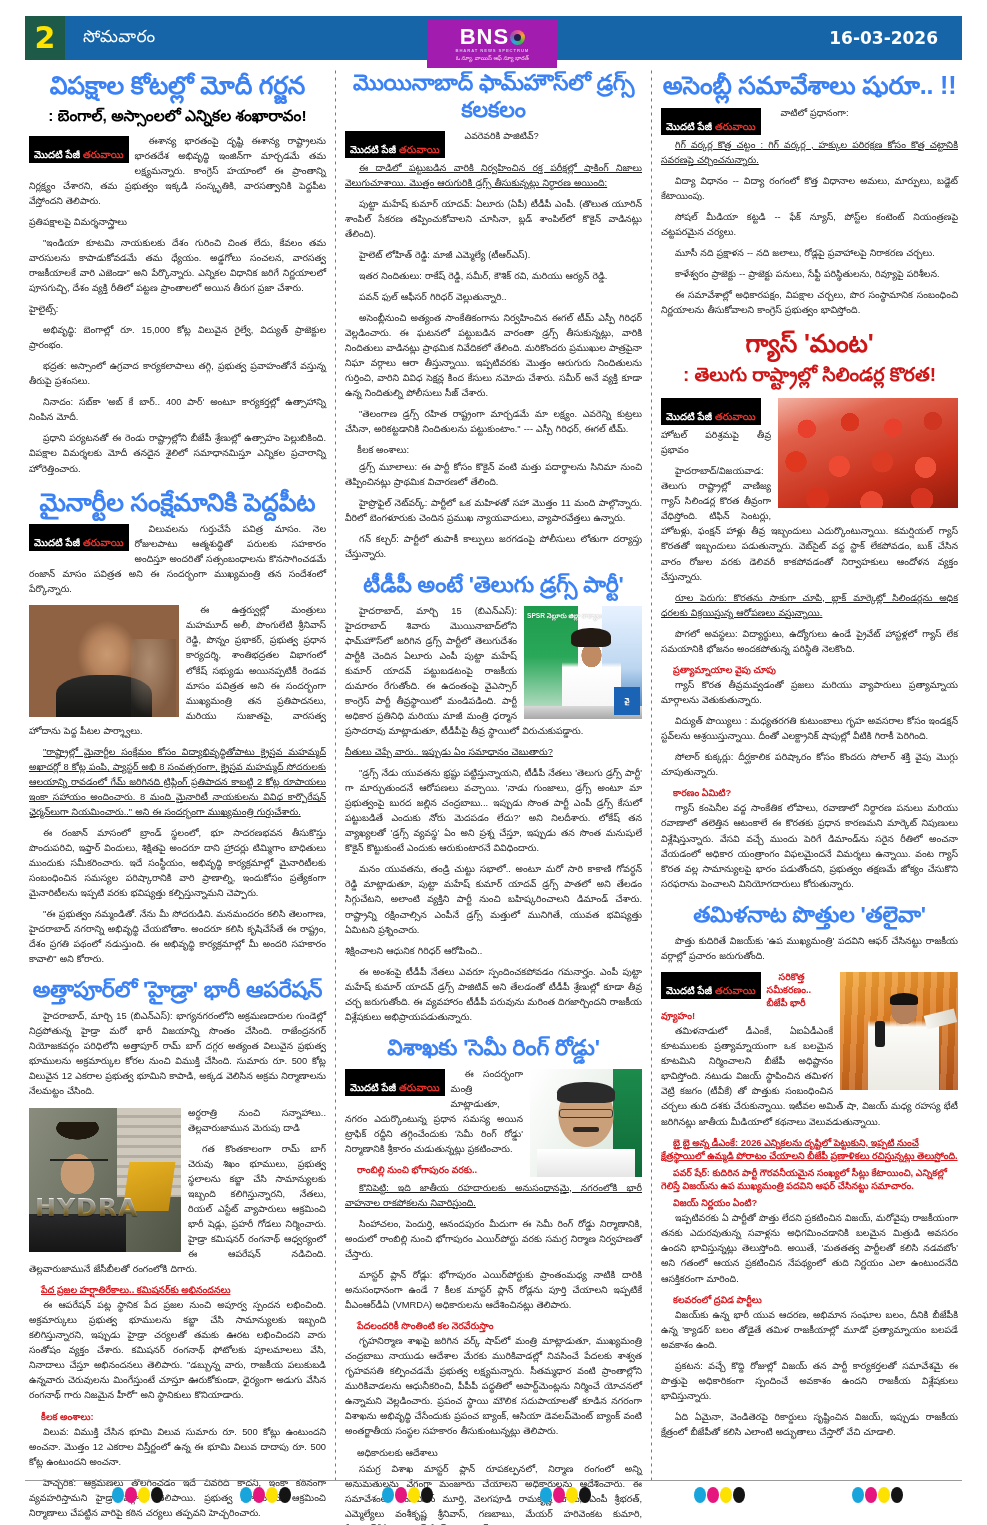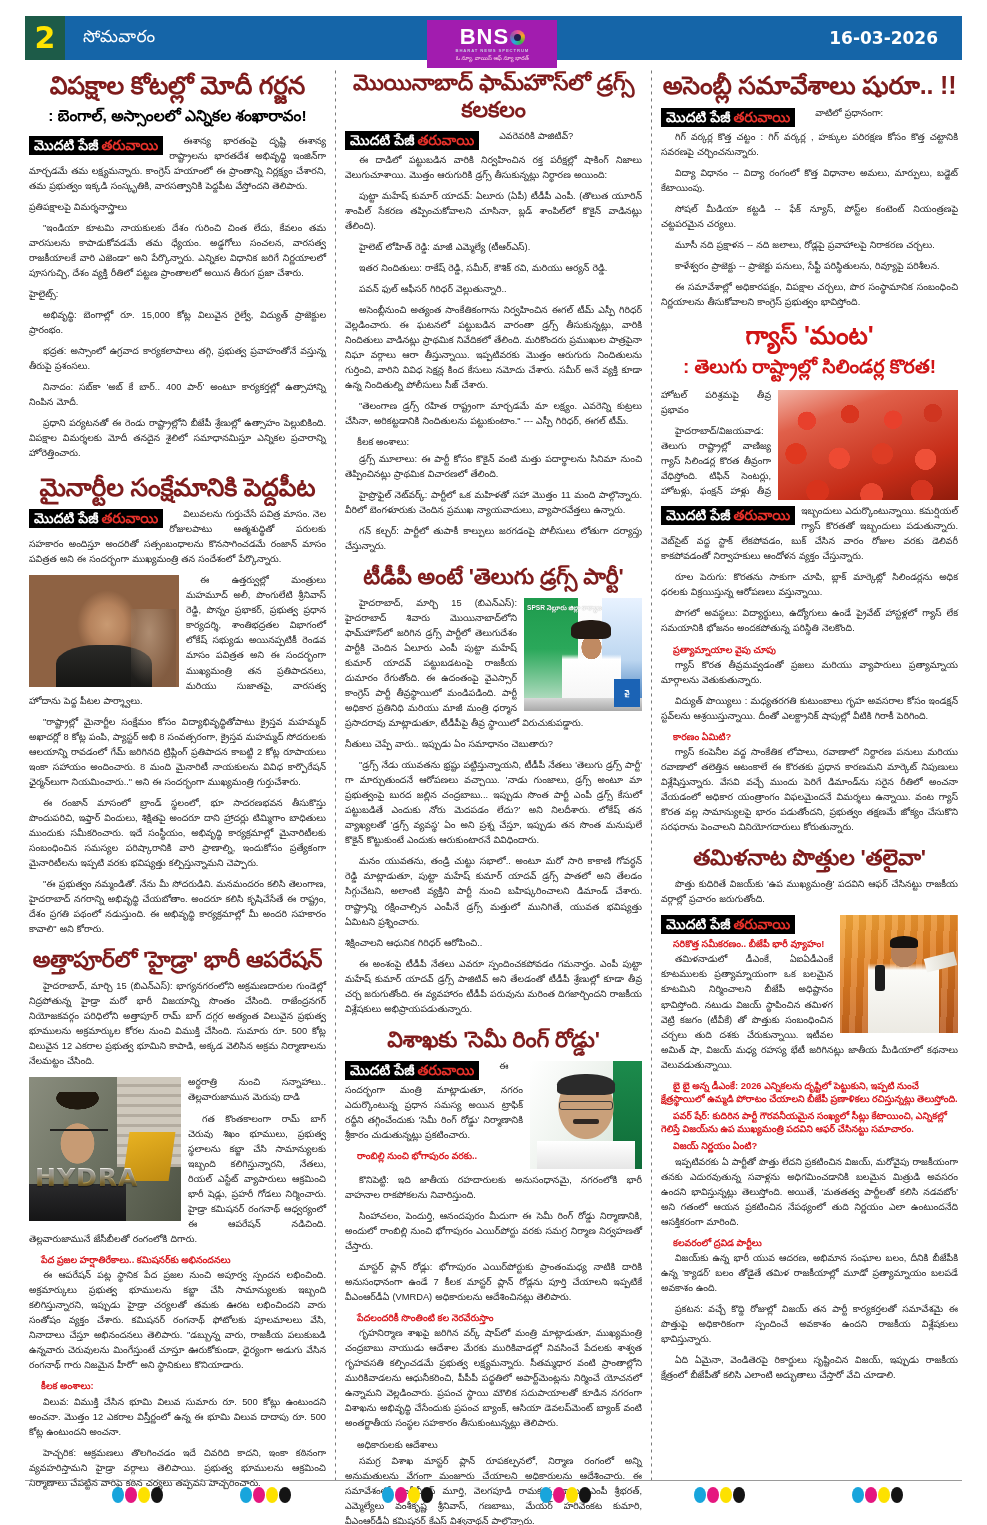--- a/index.html
+++ b/index.html
@@ -127,39 +127,39 @@
 
   
   .art { margin-bottom: 10px; }
   .hl {
     font-size: 25px;
     font-weight: bold;
     text-align: center;
     line-height: 1.22;
     letter-spacing: -.2px;
     margin: 2px 0 5px 0;
-    color: #7f1d1d;
+    color: #3b82f6;
   }
   .hl.small { font-size: 22px; }
   .hl.red { color: #d01516; }
   .subhl {
     font-size: 15.5px;
     font-weight: bold;
     text-align: center;
     line-height: 1.3;
     margin: 0 0 8px 0;
     color: #000;
   }
   .subhl.red { color: #d01516; font-size: 19px; }
 
   .contbadge {
     display: inline-block;
     background: #000;
-    padding: 2px 5px 3px 5px;
-    font-size: 14px;
+    padding: 14px 5px 3px 5px;
+    font-size: 10px;
     font-weight: bold;
     line-height: 1;
     white-space: nowrap;
     margin: 2px 6px 3px 0;
     float: left;
   }
   .contbadge .w { color: #fff; }
   .contbadge .r { color: #e8322b; margin-left: 3px; }
 
   p.body {
@@ -181,21 +181,21 @@
     text-indent: 12px;
     line-height: 1.4;
   }
   .bsub {
     font-size: 9.4px;
     color: #1a1a1a;
     margin: 4px 0 2px 0;
     text-indent: 12px;
     line-height: 1.5;
   }
-  .dash { clear: both; }
+  .dash { clear: both; text-decoration: underline; }
 
   
   .photo {
     position: relative;
     overflow: hidden;
     background: #bbb;
   }
   .photo.left { float: left; margin: 2px 7px 4px 0; }
   .photo.right { float: right; margin: 2px 0 4px 7px; }
 
@@ -557,20 +557,21 @@
         <div class="contbadge">
           <span class="w">మొదటి పేజీ</span><span class="r">తరువాయి</span>
         </div>
         <p class="body noind">హోటల్ పరిశ్రమపై తీవ్ర ప్రభావం</p>
         <p class="body">హైదరాబాద్/విజయవాడ: తెలుగు రాష్ట్రాల్లో వాణిజ్య గ్యాస్ సిలిండర్ల కొరత తీవ్రంగా వేధిస్తోంది. టిఫిన్ సెంటర్లు, హోటళ్లు, ఫంక్షన్ హాళ్లు తీవ్ర ఇబ్బందులు ఎదుర్కొంటున్నాయి. కమర్షియల్ గ్యాస్ కొరతతో ఇబ్బందులు పడుతున్నారు. వెబ్‌సైట్ వద్ద స్టాక్ లేకపోవడం, బుక్ చేసిన వారం రోజుల వరకు డెలివరీ కాకపోవడంతో నిర్వాహకులు ఆందోళన వ్యక్తం చేస్తున్నారు.</p>
         <p class="body dash">రూల పెరుగు: కొరతను సాకుగా చూపి, బ్లాక్ మార్కెట్లో సిలిండర్లను అధిక ధరలకు విక్రయిస్తున్న ఆరోపణలు వస్తున్నాయి.</p>
         <p class="body">పొగలో అవస్థలు: విద్యార్థులు, ఉద్యోగులు ఉండే ప్రైవేట్ హాస్టళ్లలో గ్యాస్ లేక సమయానికి భోజనం అందకపోతున్న పరిస్థితి నెలకొంది.</p>
         <div class="rsub">ప్రత్యామ్నాయాల వైపు చూపు</div>
         <p class="body">గ్యాస్ కొరత తీవ్రమవ్వడంతో ప్రజలు మరియు వ్యాపారులు ప్రత్యామ్నాయ మార్గాలను వెతుకుతున్నారు.</p>
         <p class="body">విద్యుత్ పొయ్యిలు : మధ్యతరగతి కుటుంబాలు గృహ అవసరాల కోసం ఇండక్షన్ స్టవ్‌లను ఆశ్రయిస్తున్నాయి. దీంతో ఎలక్ట్రానిక్ షాపుల్లో వీటికి గిరాకీ పెరిగింది.</p>
+        <p class="body">సోలార్ కుక్కర్లు: దీర్ఘకాలిక పరిష్కారం కోసం కొందరు సోలార్ శక్తి వైపు మొగ్గు చూపుతున్నారు.</p>
         <div class="rsub">కారణం ఏమిటి?</div>
         <p class="body">గ్యాస్ కంపెనీల వద్ద సాంకేతిక లోపాలు, రవాణాలో నిర్దారణ పనులు మరియు రవాణాలో తలెత్తిన ఆటంకాలే ఈ కొరతకు ప్రధాన కారణమని మార్కెట్ నిపుణులు విశ్లేషిస్తున్నారు. వేసవి వచ్చే ముందు పెరిగే డిమాండ్‌ను సరైన రీతిలో అంచనా వేయడంలో అధికార యంత్రాంగం విఫలమైందనే విమర్శలు ఉన్నాయి. వంట గ్యాస్ కొరత వల్ల సామాన్యులపై భారం పడుతోందని, ప్రభుత్వం తక్షణమే జోక్యం చేసుకొని సరఫరాను పెంచాలని వినియోగదారులు కోరుతున్నారు.</p>
       </div>
 
       <div class="art">
         <div class="hl small">తమిళనాట పొత్తుల 'తలైవా'</div>
         <p class="body">పొత్తు కుదిరితే విజయ్‌కు 'ఉప ముఖ్యమంత్రి' పదవిని ఆఫర్ చేసినట్టు రాజకీయ వర్గాల్లో ప్రచారం జరుగుతోంది.</p>
         <div class="photo right ph-vijay">
           <div class="drape"></div>
           <div class="person"></div>

